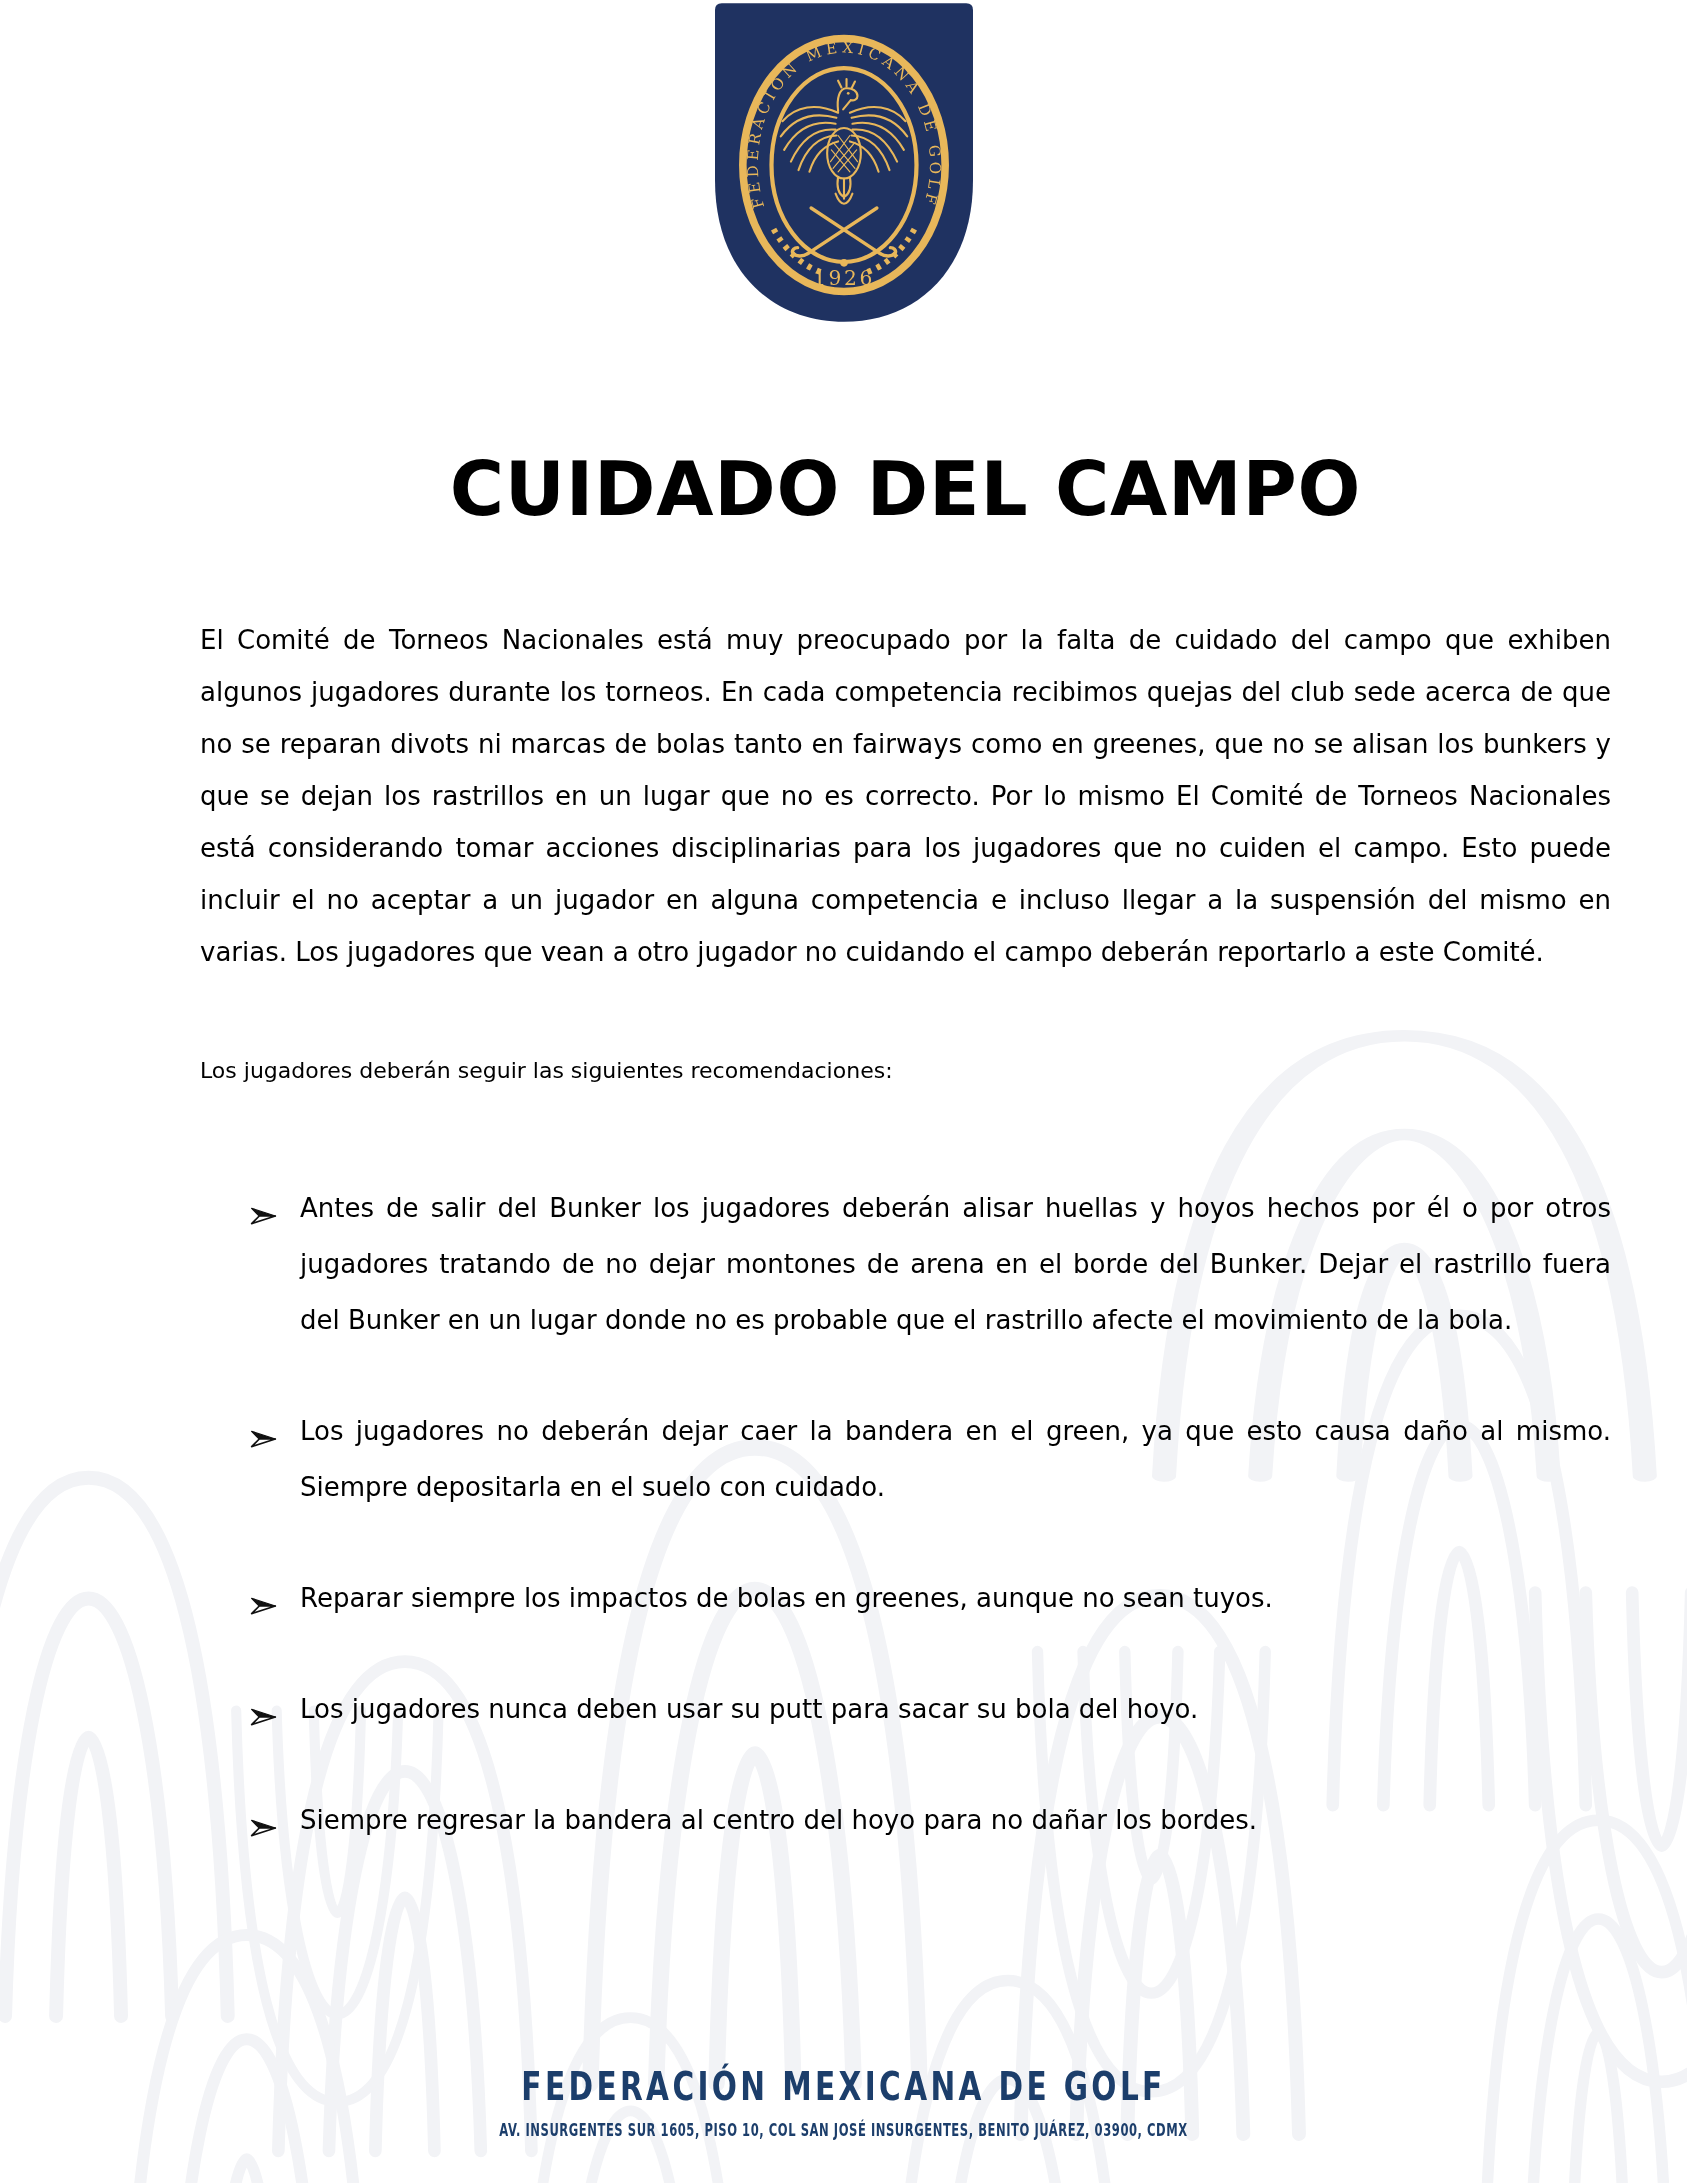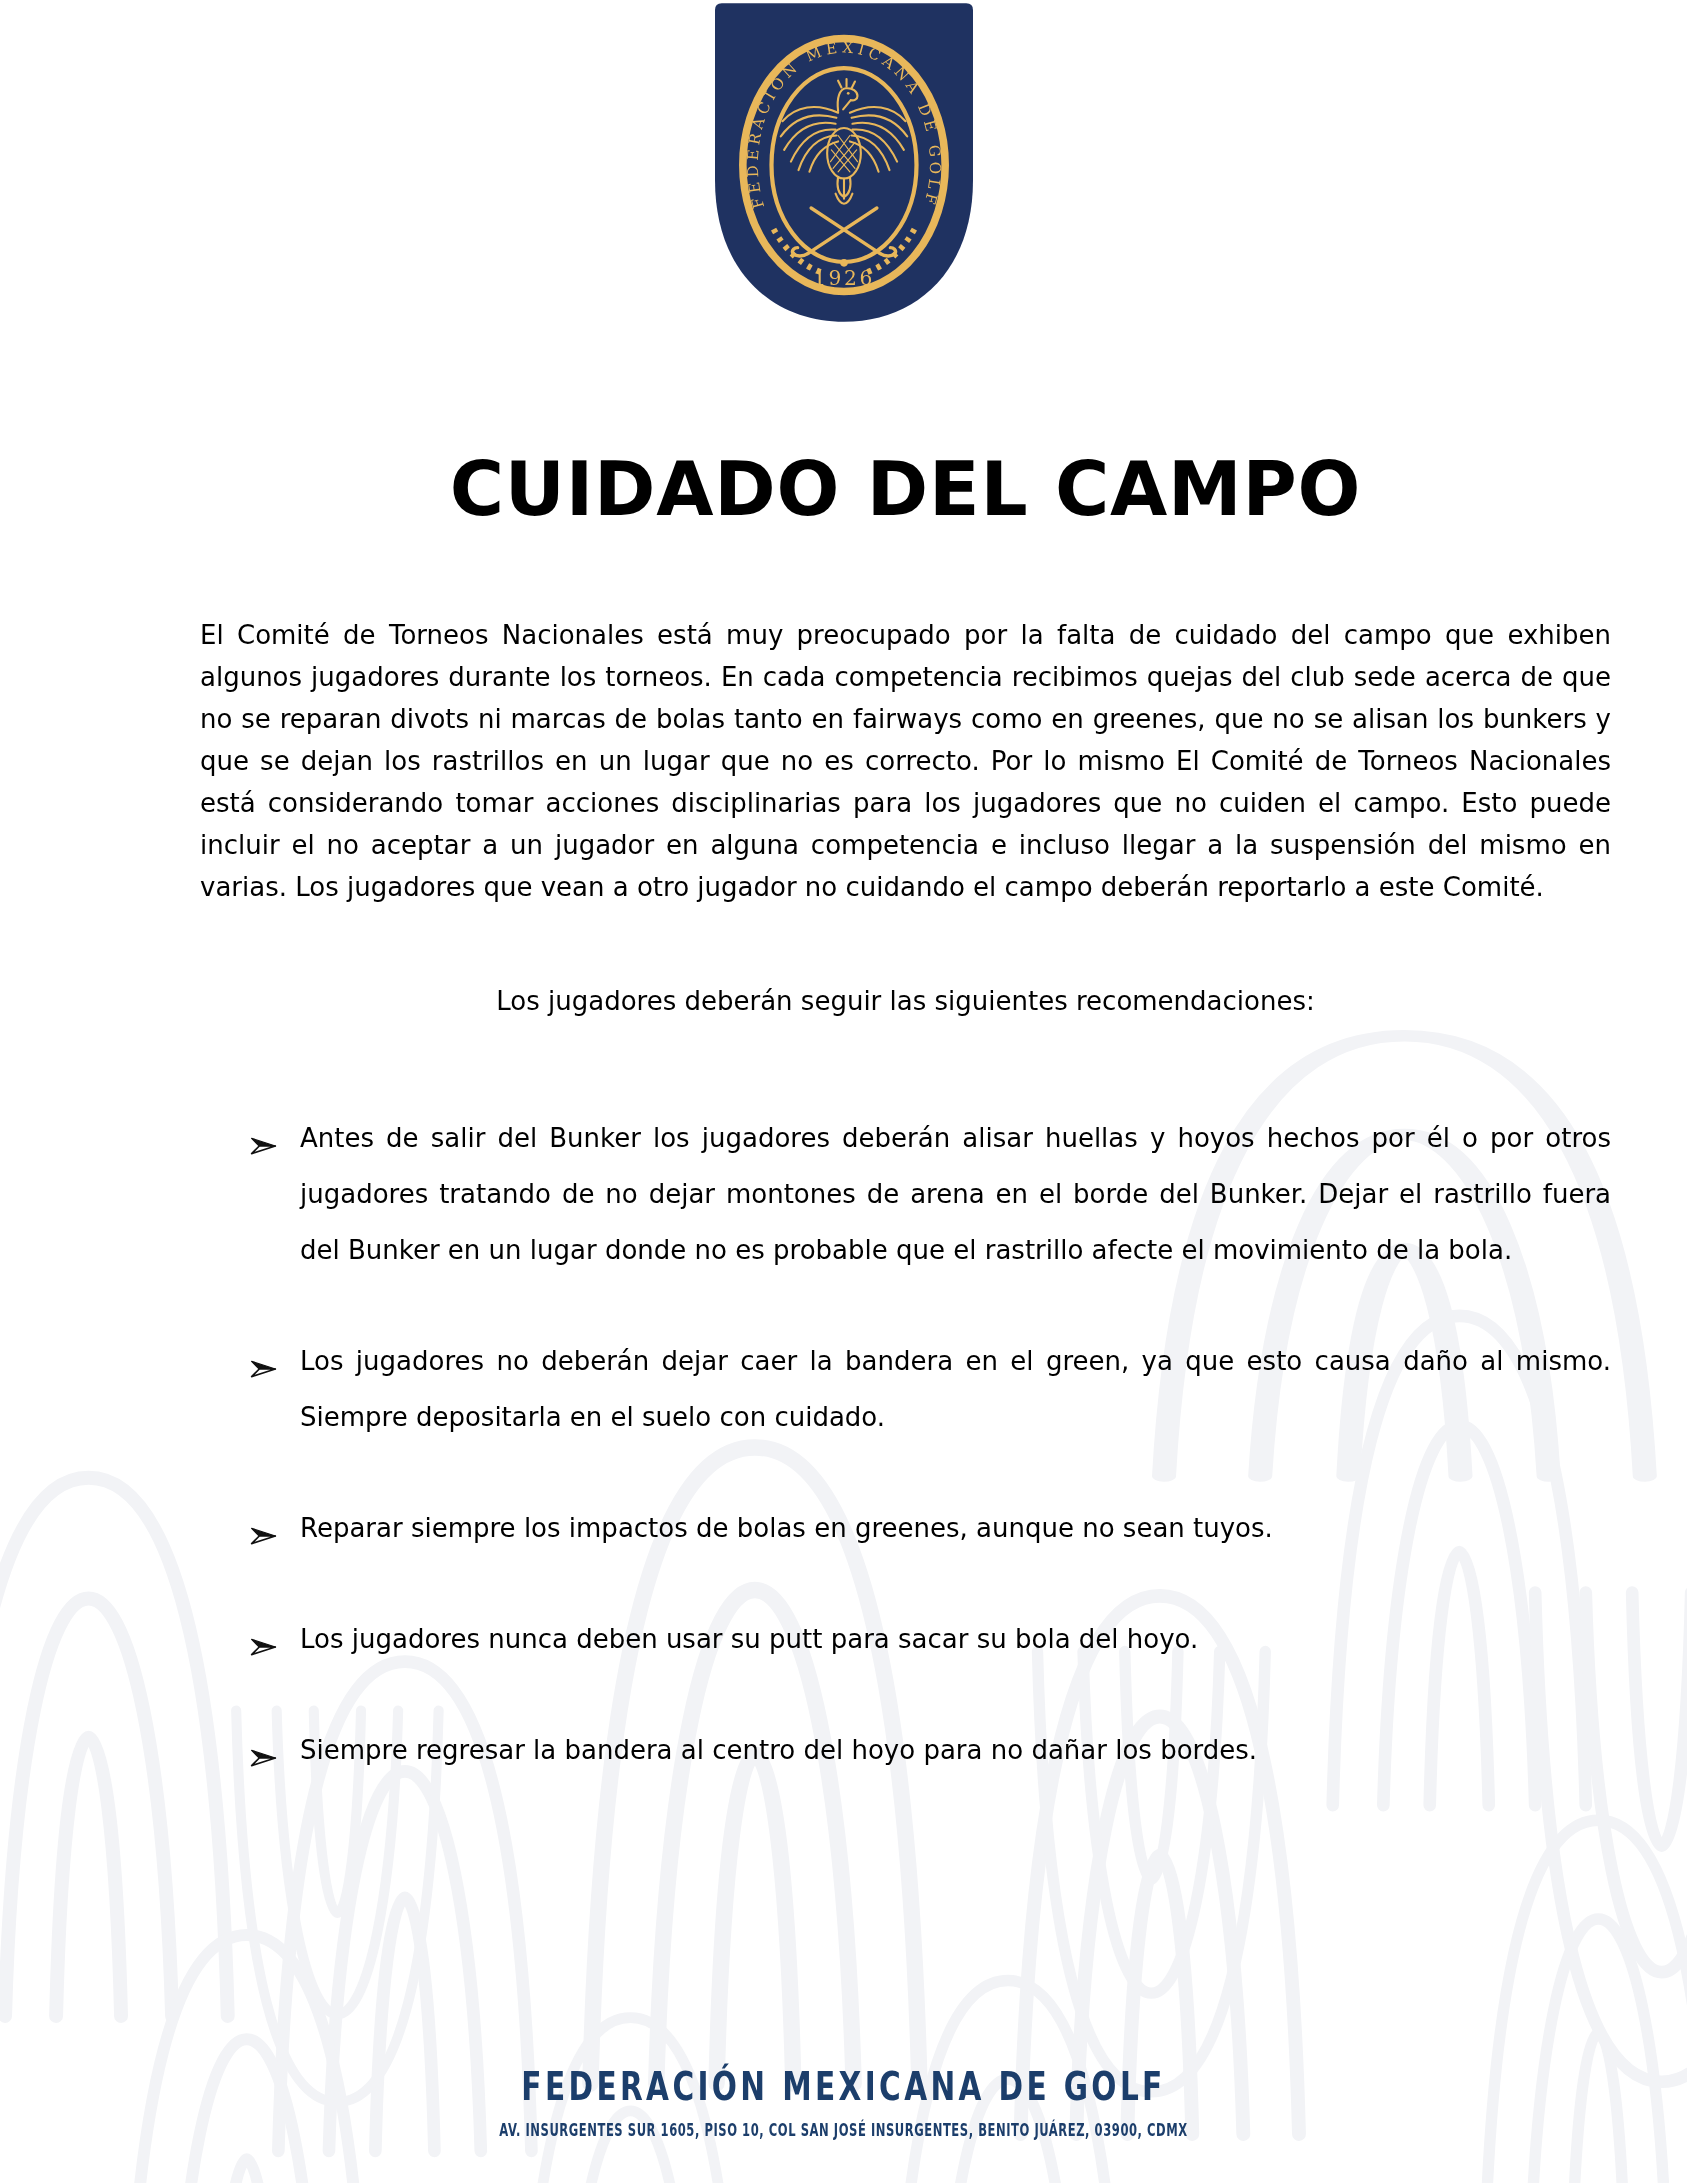--- a/index.html
+++ b/index.html
@@ -21,26 +21,26 @@
   
   .content{position:relative;z-index:1;padding:0 76px 0 200px;margin-top:34px;}
   .page-title{
     margin:127px 0 0;
     text-align:center;
     font-weight:700;font-size:74px;line-height:74px;letter-spacing:0.8px;
     color:var(--text,#000);
   }
   .intro{
     margin:88px 0 0;
-    font-size:26px;line-height:42px;
+    font-size:26px;line-height:52px;
     text-align:justify;
   }
   .lead{
     margin:72px 0 0;
-    font-size:26px;line-height:42px;text-align:center;
+    font-size:22px;line-height:42px;
   }
   .recs{
     margin:88px 0 0;padding:0;list-style:none;
   }
   .recs li{
     position:relative;
     padding-left:100px;
     margin:0 0 55px 0;
     font-size:26px;line-height:56px;
     text-align:justify;

